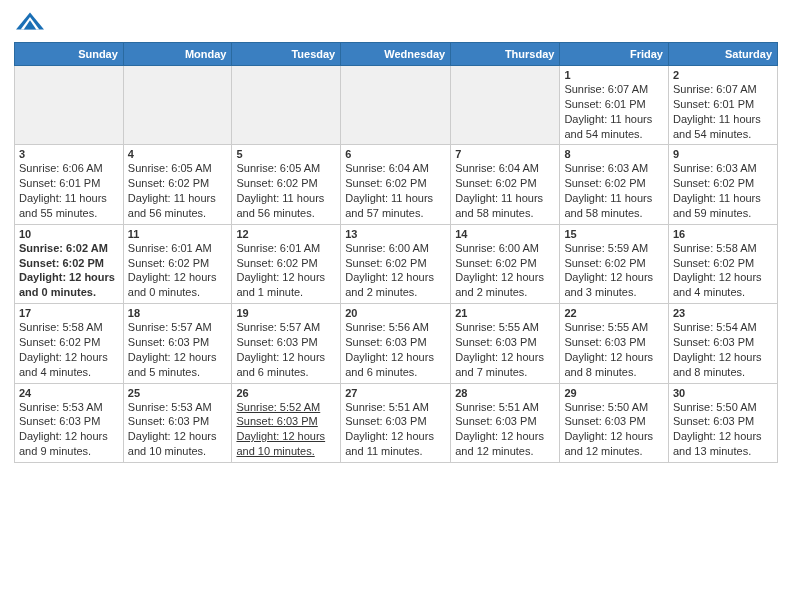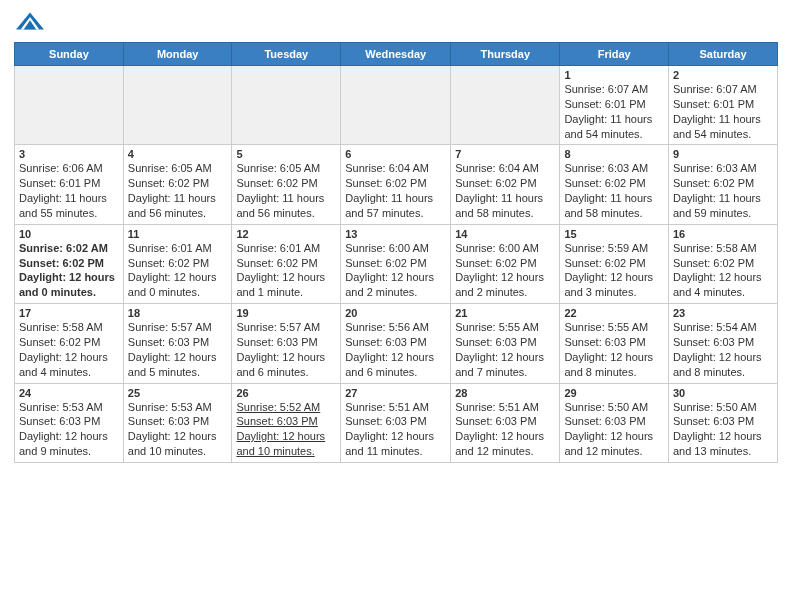--- a/index.html
+++ b/index.html
@@ -46,21 +46,21 @@
       color: #333;
     }
     .calendar {
       width: 100%;
       border-collapse: collapse;
       font-size: 10px;
     }
     .calendar th {
       background: #3a7fc1;
       color: #fff;
-      text-align: center;
+      text-align: right;
       padding: 5px 5px;
       font-size: 11px;
       font-weight: bold;
       border: 1px solid #2a6aa0;
     }
     .calendar td {
       border: 1px solid #ccc;
       vertical-align: top;
       padding: 3px 4px;
       width: 113px;

